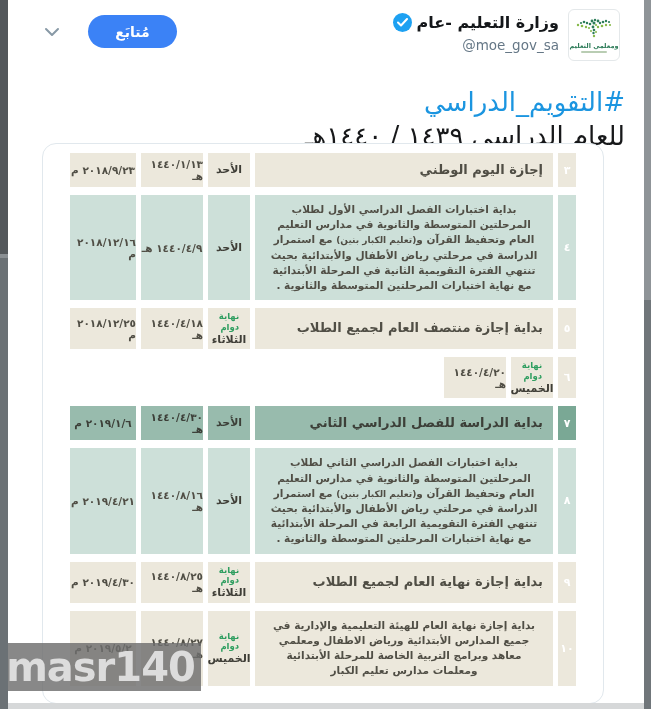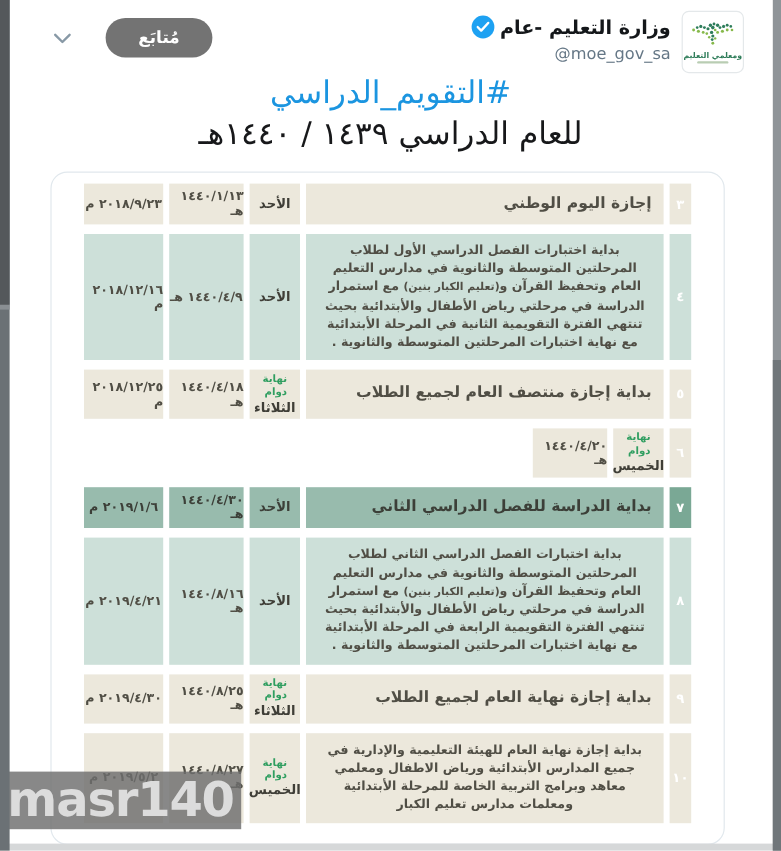--- a/index.html
+++ b/index.html
@@ -33,28 +33,28 @@
   .acct-name{font-size:16px;font-weight:bold;color:#14171a;white-space:nowrap;}
   .badge{
     width:19px;height:19px;border-radius:50%;background:#1da1f2;flex:0 0 auto;
     display:flex;align-items:center;justify-content:center;
   }
   .handle{
     position:absolute;right:92px;top:37px;font-size:13.5px;color:#657786;direction:ltr;margin-left:36px;
   }
   .follow-btn{
     position:absolute;left:88px;top:15px;width:89px;height:33px;border-radius:17px;
-    background:#737373;color:#ffffff;font-size:14px;font-weight:bold;
+    background:#3b82f6;color:#ffffff;font-size:14px;font-weight:bold;
     display:flex;align-items:center;justify-content:center;border:none;cursor:pointer;
     font-family:"DejaVu Sans", sans-serif;
   }
   .caret{position:absolute;left:44px;top:27px;cursor:pointer;line-height:0;}
 
   
-  .tweet-text{position:absolute;top:61px;right:26px;left:26px;text-align:center;direction:rtl;line-height:34px;}
+  .tweet-text{position:absolute;top:85px;right:26px;left:26px;text-align:right;direction:rtl;line-height:34px;}
   .hashtag{font-size:26px;color:#1b95e0;text-decoration:none;display:block;cursor:pointer;}
   .year-line{font-size:26px;color:#17181a;}
 
   
   .card{
     position:absolute;left:42px;top:143px;width:562px;height:561px;
     border:1px solid #e1e8ed;border-radius:14px;background:#ffffff;
     box-sizing:border-box;padding:9px 27px 11px 27px;overflow:hidden;cursor:pointer;
   }
   .cal-table{display:flex;flex-direction:column;gap:8px;direction:rtl;}

